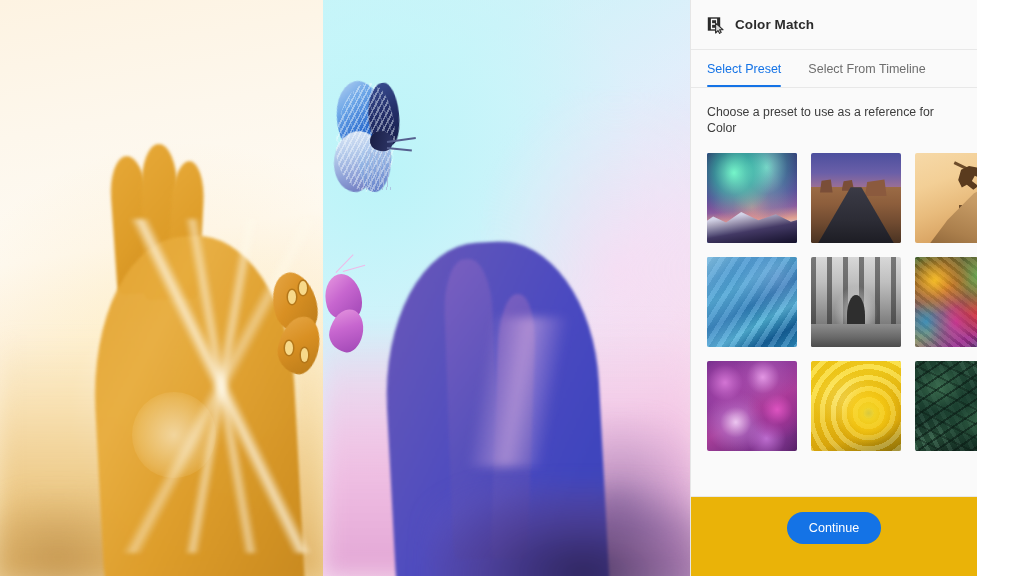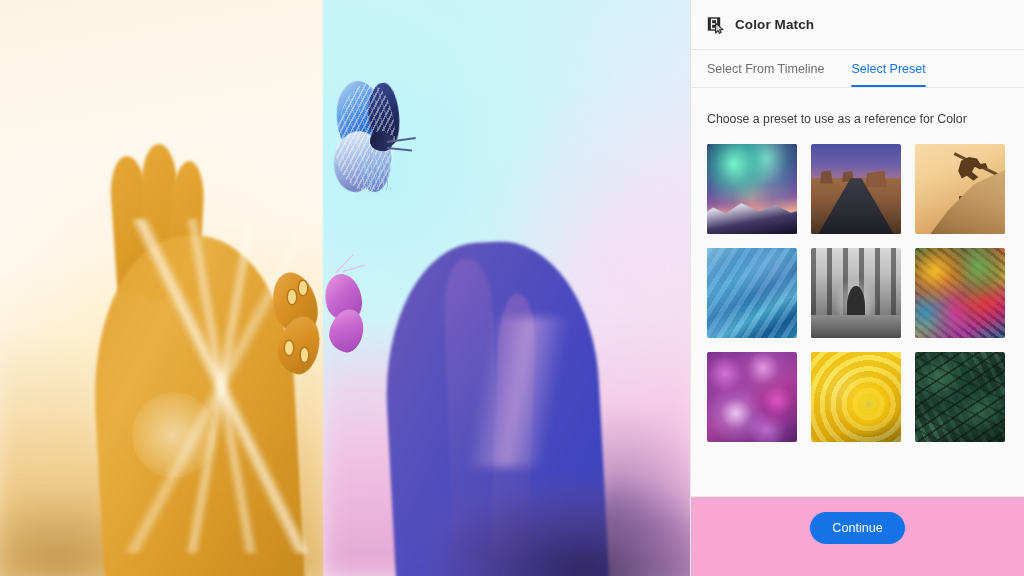--- a/index.html
+++ b/index.html
@@ -195,21 +195,21 @@
     border-radius: 54% 46% 40% 60% / 60% 52% 48% 40%;
   }
   .mb-w1 { left: 10%; top: 4%; width: 62%; height: 54%; transform: rotate(-16deg); }
   .mb-w2 { left: 18%; top: 44%; width: 56%; height: 50%; transform: rotate(12deg); }
   .mb-ant { position: absolute; height: 1.4px; background: #f0b8e8; transform-origin: left center; }
   .mb-a1 { left: 28%; top: 2%; width: 42%; transform: rotate(-46deg); }
   .mb-a2 { left: 40%; top: 0%; width: 40%; transform: rotate(-16deg); }
 
   
   .panel {
-    width: 334px; height: 576px;
+    width: 287px; height: 576px;
     background: #fafafa;
     display: flex; flex-direction: column;
     border-left: 1px solid #e6e6e6;
   }
   .panel-header {
     height: 50px; flex: 0 0 50px;
     display: flex; align-items: center;
     padding: 0 16px;
     background: #fafafa;
     border-bottom: 1px solid #e8e8e8;
@@ -233,21 +233,21 @@
     cursor: pointer; white-space: nowrap;
   }
   .tab + .tab { margin-left: 27px; }
   .tab.active { color: #1473e6; }
   .tab.active::after {
     content: ""; position: absolute; left: 0; right: 0; bottom: 0;
     height: 2px; background: #1473e6; border-radius: 1px;
   }
 
   .panel-body { flex: 1 1 auto; padding: 0 16px; overflow: hidden; background: #fafafa; }
-  .hint { font-size: 12.3px; color: #3d3d3d; margin-top: 24px; line-height: 1.3; }
+  .hint { font-size: 12.3px; color: #3d3d3d; margin-top: 17px; line-height: 1.3; }
 
   .toggle-row { display: flex; align-items: center; margin-top: 19px; }
   .toggle {
     width: 29px; height: 15px; border-radius: 8px;
     background: #1473e6; position: relative; cursor: pointer; flex: 0 0 29px;
   }
   .toggle .knob {
     position: absolute; top: 2px; right: 2px;
     width: 11px; height: 11px; border-radius: 50%;
     background: #ffffff;
@@ -403,21 +403,21 @@
   .t-monstera::after {
     content: ""; position: absolute; inset: 0;
     background:
       repeating-linear-gradient(-34deg, rgba(0,0,0,0) 0 8px, rgba(8,24,18,0.55) 8px 10px),
       repeating-linear-gradient(26deg, rgba(0,0,0,0) 0 11px, rgba(10,28,20,0.4) 11px 13px);
   }
 
   .panel-footer {
     flex: 0 0 80px; height: 80px;
     border-top: 1px solid #e8e8e8;
-    background: #f9a8d4;
+    background: #eab308;
     display: flex; align-items: flex-start; justify-content: center;
     padding-top: 15px;
   }
   .btn-continue {
     background: #1473e6; color: #ffffff;
     border: none; border-radius: 16px;
     height: 32px; padding: 0 22px;
     font-size: 12.6px; font-family: "Liberation Sans", sans-serif;
     cursor: pointer;
   }
@@ -493,25 +493,25 @@
           <rect x="10.1" y="2" width="2.4" height="12" fill="#2b2b2b"></rect>
           <rect x="5.1" y="4.2" width="4" height="3" fill="#2b2b2b"></rect>
           <rect x="5.1" y="8.8" width="4" height="3" fill="#2b2b2b"></rect>
           <path d="M8.6 7.2 L8.6 17 L11.0 14.6 L12.6 17.4 L14.2 16.4 L12.6 13.8 L16.0 13.6 Z" fill="#d8d8d8" stroke="#2b2b2b" stroke-width="1.1" stroke-linejoin="round"></path>
         </svg>
       </span>
       <span class="panel-title">Color Match</span>
     </div>
 
     <div class="tabs">
+      <div class="tab active">
+        <span>Select Preset</span>
+      </div>
       <div class="tab">
         <span>Select From Timeline</span>
-      </div>
-      <div class="tab active">
-        <span>Select Preset</span>
       </div>
     </div>
 
     <div class="panel-body">
 
       <div class="hint">Choose a preset to use as a reference for Color</div>
 
 
       <div class="preset-grid">
 

